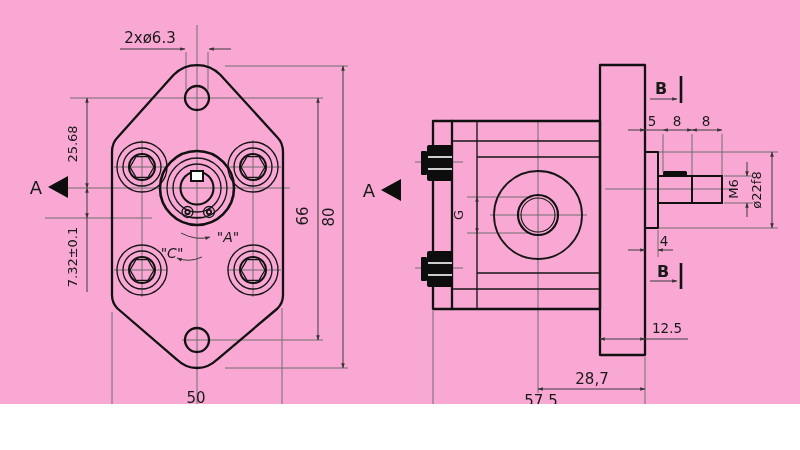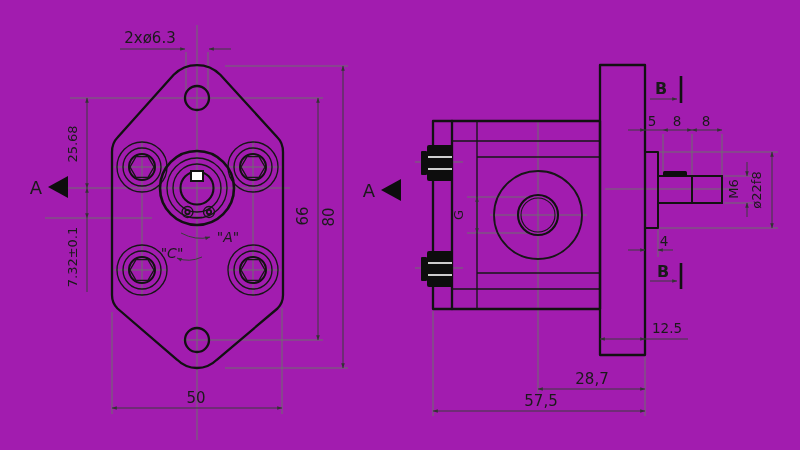--- a/index.html
+++ b/index.html
@@ -1,16 +1,16 @@
 <!DOCTYPE html>
 <html><head>
 <meta charset="utf-8">
 <style>
   html,body{margin:0;padding:0;background:#ffffff;}
-  .stage{position:relative;width:800px;height:450px;background:#a21caf;overflow:hidden;
+  .stage{position:relative;width:800px;height:404px;background:#f9a8d4;overflow:hidden;
          font-family:"DejaVu Sans",sans-serif;}
   svg text{fill:#1a1a1a;font-family:"DejaVu Sans",sans-serif;}
   .bold{stroke:#111;stroke-width:2.3;fill:none;stroke-linejoin:round;stroke-linecap:round;}
   .med{stroke:#161616;stroke-width:1.35;fill:none;}
   .thin{stroke:#6f6f6f;stroke-width:1;fill:none;}
   .dim{stroke:#3c3c3c;stroke-width:1;fill:none;}
   .blk{fill:#0d0d0d;stroke:none;}
   .dtxt{font-size:13.5px;}
   .dtxt-lg{font-size:15px;}
   .dtxt-sm{font-size:13px;}

